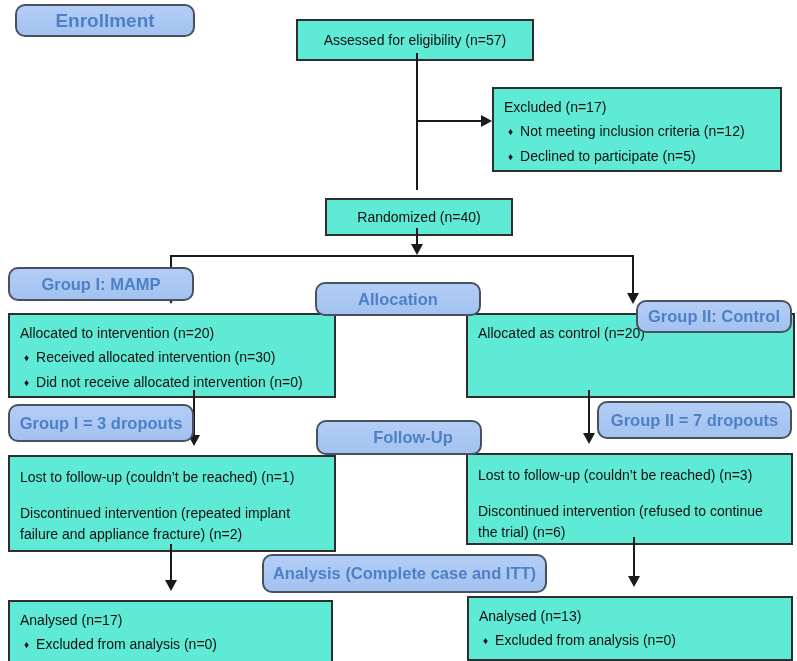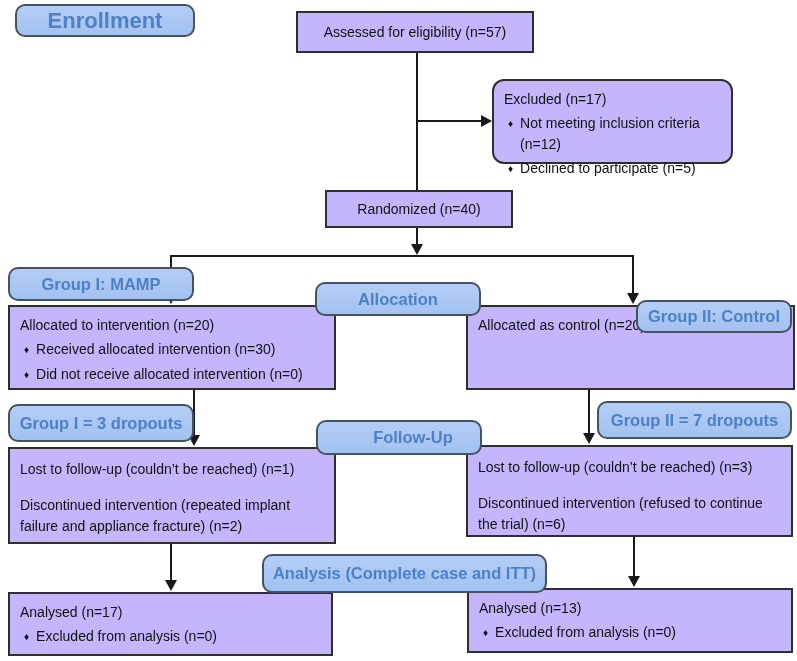--- a/index.html
+++ b/index.html
@@ -6,26 +6,27 @@
   #canvas{
     position:relative;
     width:797px;height:661px;
     background:#fff;
     font-family:"Liberation Sans", sans-serif;
     overflow:hidden;
   }
   
   .box{
     position:absolute;
-    background:#c4b5fd;
+    background:#5eead4;
     border:2px solid #2e2e2e;
     box-sizing:border-box;
     color:#111;
     font-size:14px;
     line-height:1.45;
+    margin-top:8px;
   }
   .box.center{display:flex;align-items:center;justify-content:center;text-align:center;}
   .box.pad{padding:6px 10px;}
   .box-title{margin:2px 0 2px 0;}
   .bullet-row{display:flex;align-items:baseline;margin:4px 0 0 4px;}
   .bullet-row .diamond{font-size:10px;margin-right:7px;position:relative;top:-1px;}
   .fu-line{margin:4px 0 0 0;}
   .fu-line + .fu-line{margin-top:16px;}
   
   .stage{
@@ -47,23 +48,23 @@
     position:absolute;width:0;height:0;z-index:2;
     border-left:6px solid transparent;border-right:6px solid transparent;
     border-top:11px solid #1a1a1a;
   }
   .arrow-right{
     position:absolute;width:0;height:0;z-index:2;
     border-top:6px solid transparent;border-bottom:6px solid transparent;
     border-left:11px solid #1a1a1a;
   }
   
-  .pos-enrollment{left:15px;top:4px;width:180px;height:33px;font-size:22px;}
+  .pos-enrollment{left:15px;top:4px;width:180px;height:33px;font-size:19px;}
   .pos-assessed{left:296px;top:11px;width:238px;height:42px;}
-  .pos-excluded{left:492px;top:79px;width:241px;height:85px;border-radius:12px;}
+  .pos-excluded{left:492px;top:79px;width:290px;height:85px;}
   .pos-randomized{left:325px;top:190px;width:188px;height:38px;}
   .pos-group1-mamp{left:8px;top:267px;width:186px;height:34px;}
   .pos-allocation{left:315px;top:282px;width:166px;height:34px;}
   .pos-group2-control{left:636px;top:269px;width:156px;height:33px;margin-top:31px;}
   .pos-alloc-left{left:8px;top:305px;width:328px;height:85px;}
   .pos-alloc-right{left:466px;top:305px;width:329px;height:85px;}
   .pos-group1-dropouts{left:8px;top:404px;width:186px;height:38px;}
   .pos-followup{left:316px;top:420px;width:166px;height:35px;padding-left:28px;}
   .pos-group2-dropouts{left:597px;top:401px;width:195px;height:38px;}
   .pos-fu-left{left:8px;top:447px;width:328px;height:97px;}

